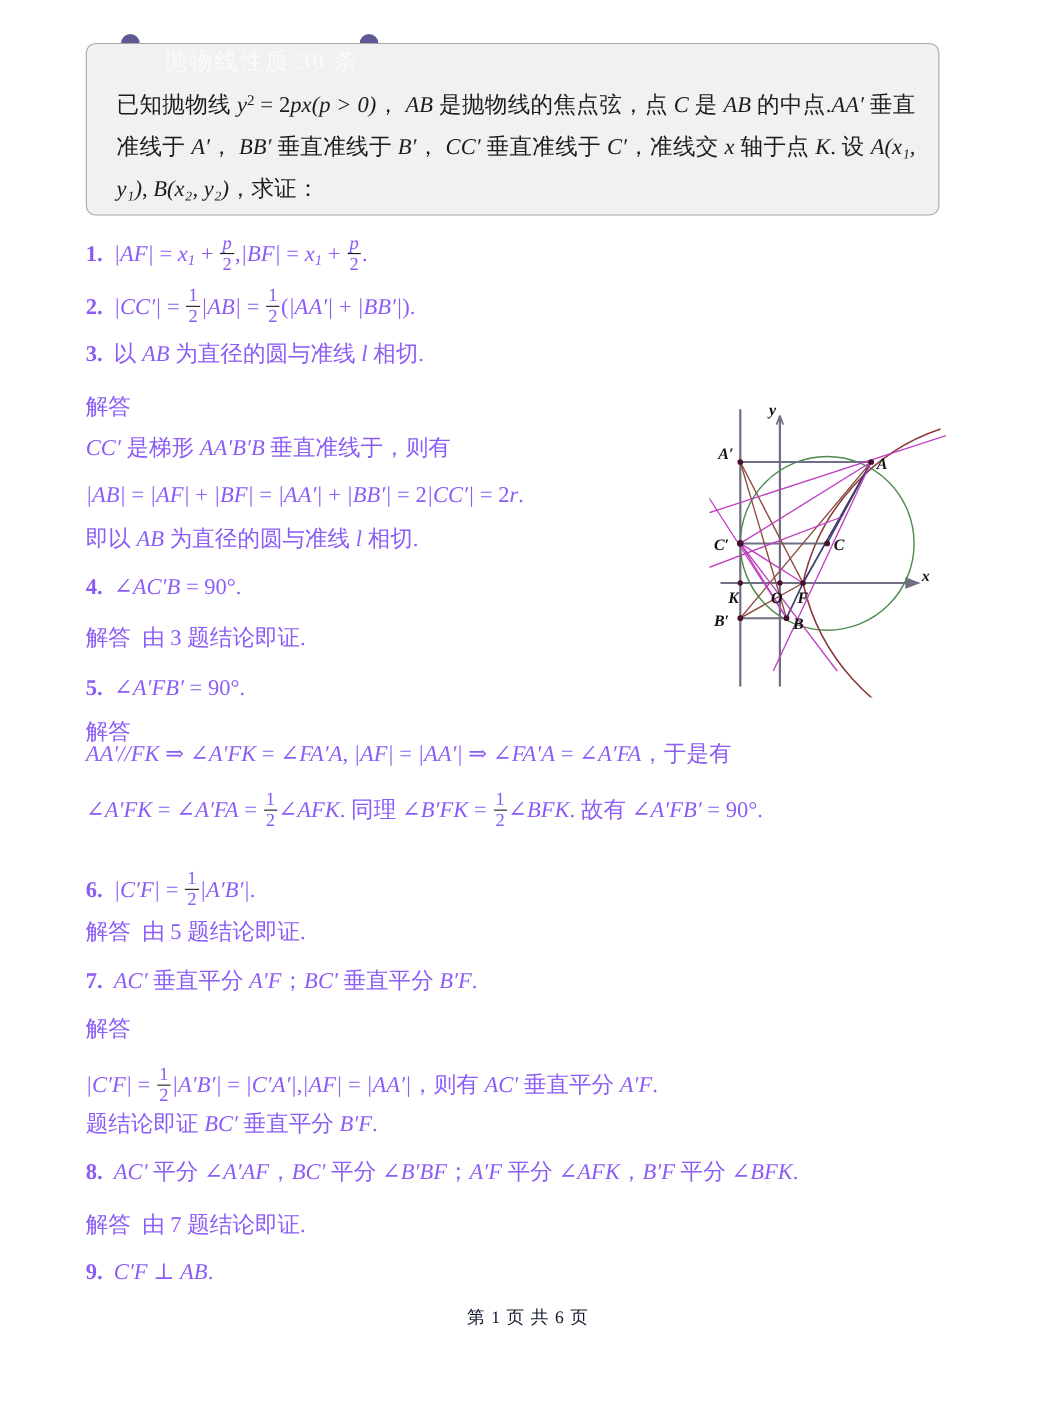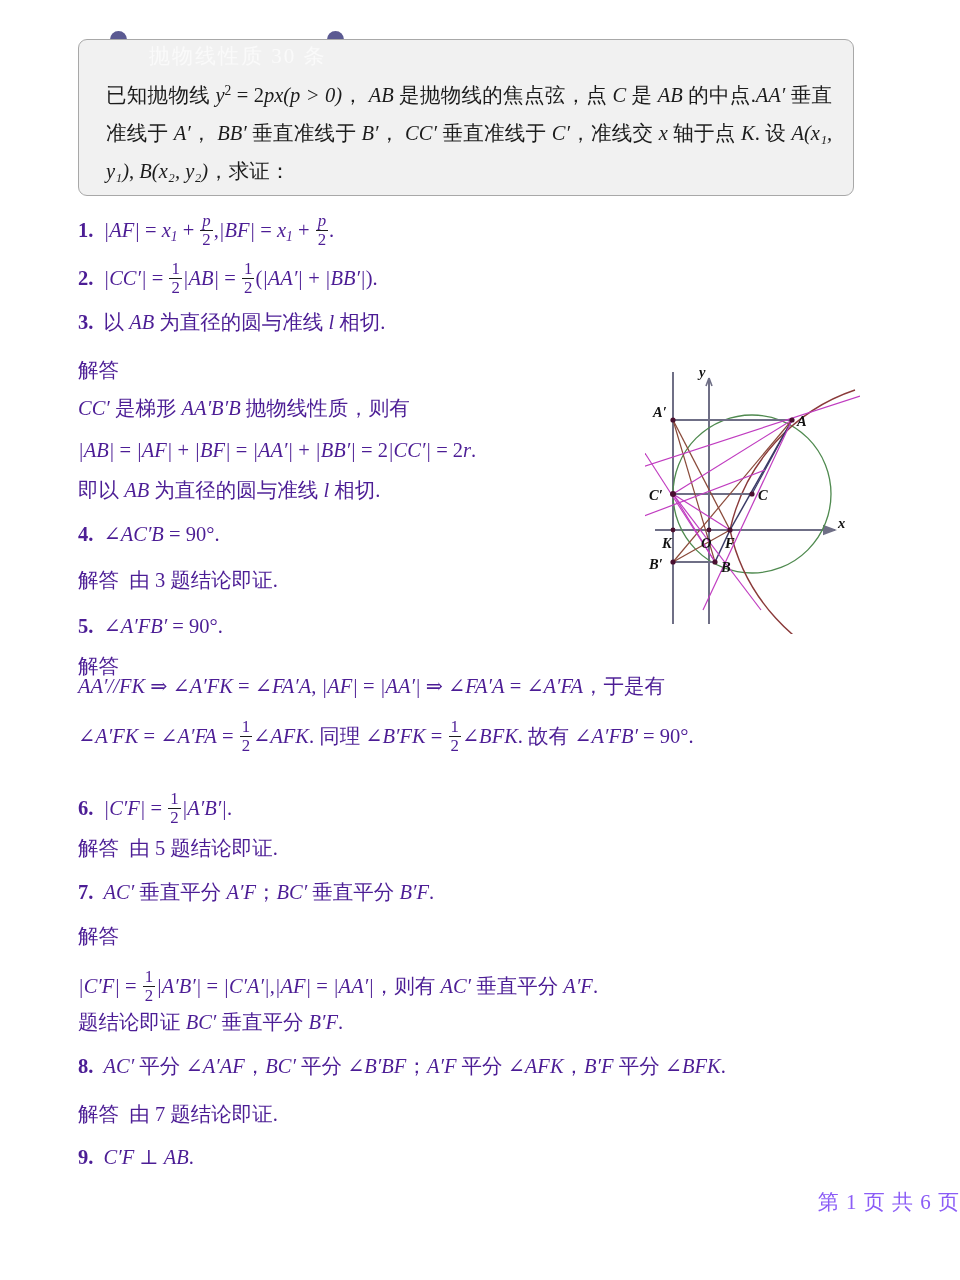--- a/index.html
+++ b/index.html
@@ -93,21 +93,21 @@
   
   #content {
     position: absolute;
     left: 78px;
     top: 212px;
     width: 790px;
   }
   .line {
     font-size: 20.5px;
     line-height: 1.0;
-    color: #4c1d95;
+    color: #8b5cf6;
     white-space: nowrap;
   }
   .itemno { font-weight: bold; font-style: normal; margin-right: 5px; }
   .jieda { font-weight: normal; font-style: normal; }
   .cn { font-style: normal; }
 
   
   .row { position: absolute; left: 0; }
 
   
@@ -118,23 +118,23 @@
     width: 215px;
     height: 272px;
   }
 
   
   #footer {
     position: absolute;
     left: 0;
     top: 1188px;
     width: 960px;
-    text-align: right;
-    font-size: 21px;
-    color: #8b5cf6;
+    text-align: center;
+    font-size: 16px;
+    color: #0f172a;
     font-family: "Liberation Serif", serif;
     letter-spacing: 1px;
   }
 </style>
 </head>
 <body>
 
 <div id="page">
 
   <div class="nub n1"></div>
@@ -180,21 +180,21 @@
 
     <div class="row line" style="top:100px">
       <span class="itemno">3.</span>
       <span class="cn">以 </span><span class="mi">AB</span><span class="cn"> 为直径的圆与准线 </span><span class="mi">l</span><span class="cn"> 相切.</span>
     </div>
 
     <div class="row line" style="top:148px">
       <span class="jieda">解答</span>
     </div>
     <div class="row line" style="top:186px">
-      <span class="mi">CC′</span><span class="cn"> 是梯形 </span><span class="mi">AA′B′B</span><span class="cn"> 抛物线性质，则有</span>
+      <span class="mi">CC′</span><span class="cn"> 是梯形 </span><span class="mi">AA′B′B</span><span class="cn"> 垂直准线于，则有</span>
     </div>
     <div class="row line" style="top:228px">
       <span class="mi">|AB|</span><span class="mr"> = </span><span class="mi">|AF|</span><span class="mr"> + </span><span class="mi">|BF|</span><span class="mr"> = </span><span class="mi">|AA′|</span><span class="mr"> + </span><span class="mi">|BB′|</span><span class="mr"> = 2</span><span class="mi">|CC′|</span><span class="mr"> = 2</span><span class="mi">r</span><span class="mr">.</span>
     </div>
     <div class="row line" style="top:268px">
       <span class="cn">即以 </span><span class="mi">AB</span><span class="cn"> 为直径的圆与准线 </span><span class="mi">l</span><span class="cn"> 相切.</span>
     </div>
 
     <div class="row line" style="top:312px">
       <span class="itemno">4.</span>

